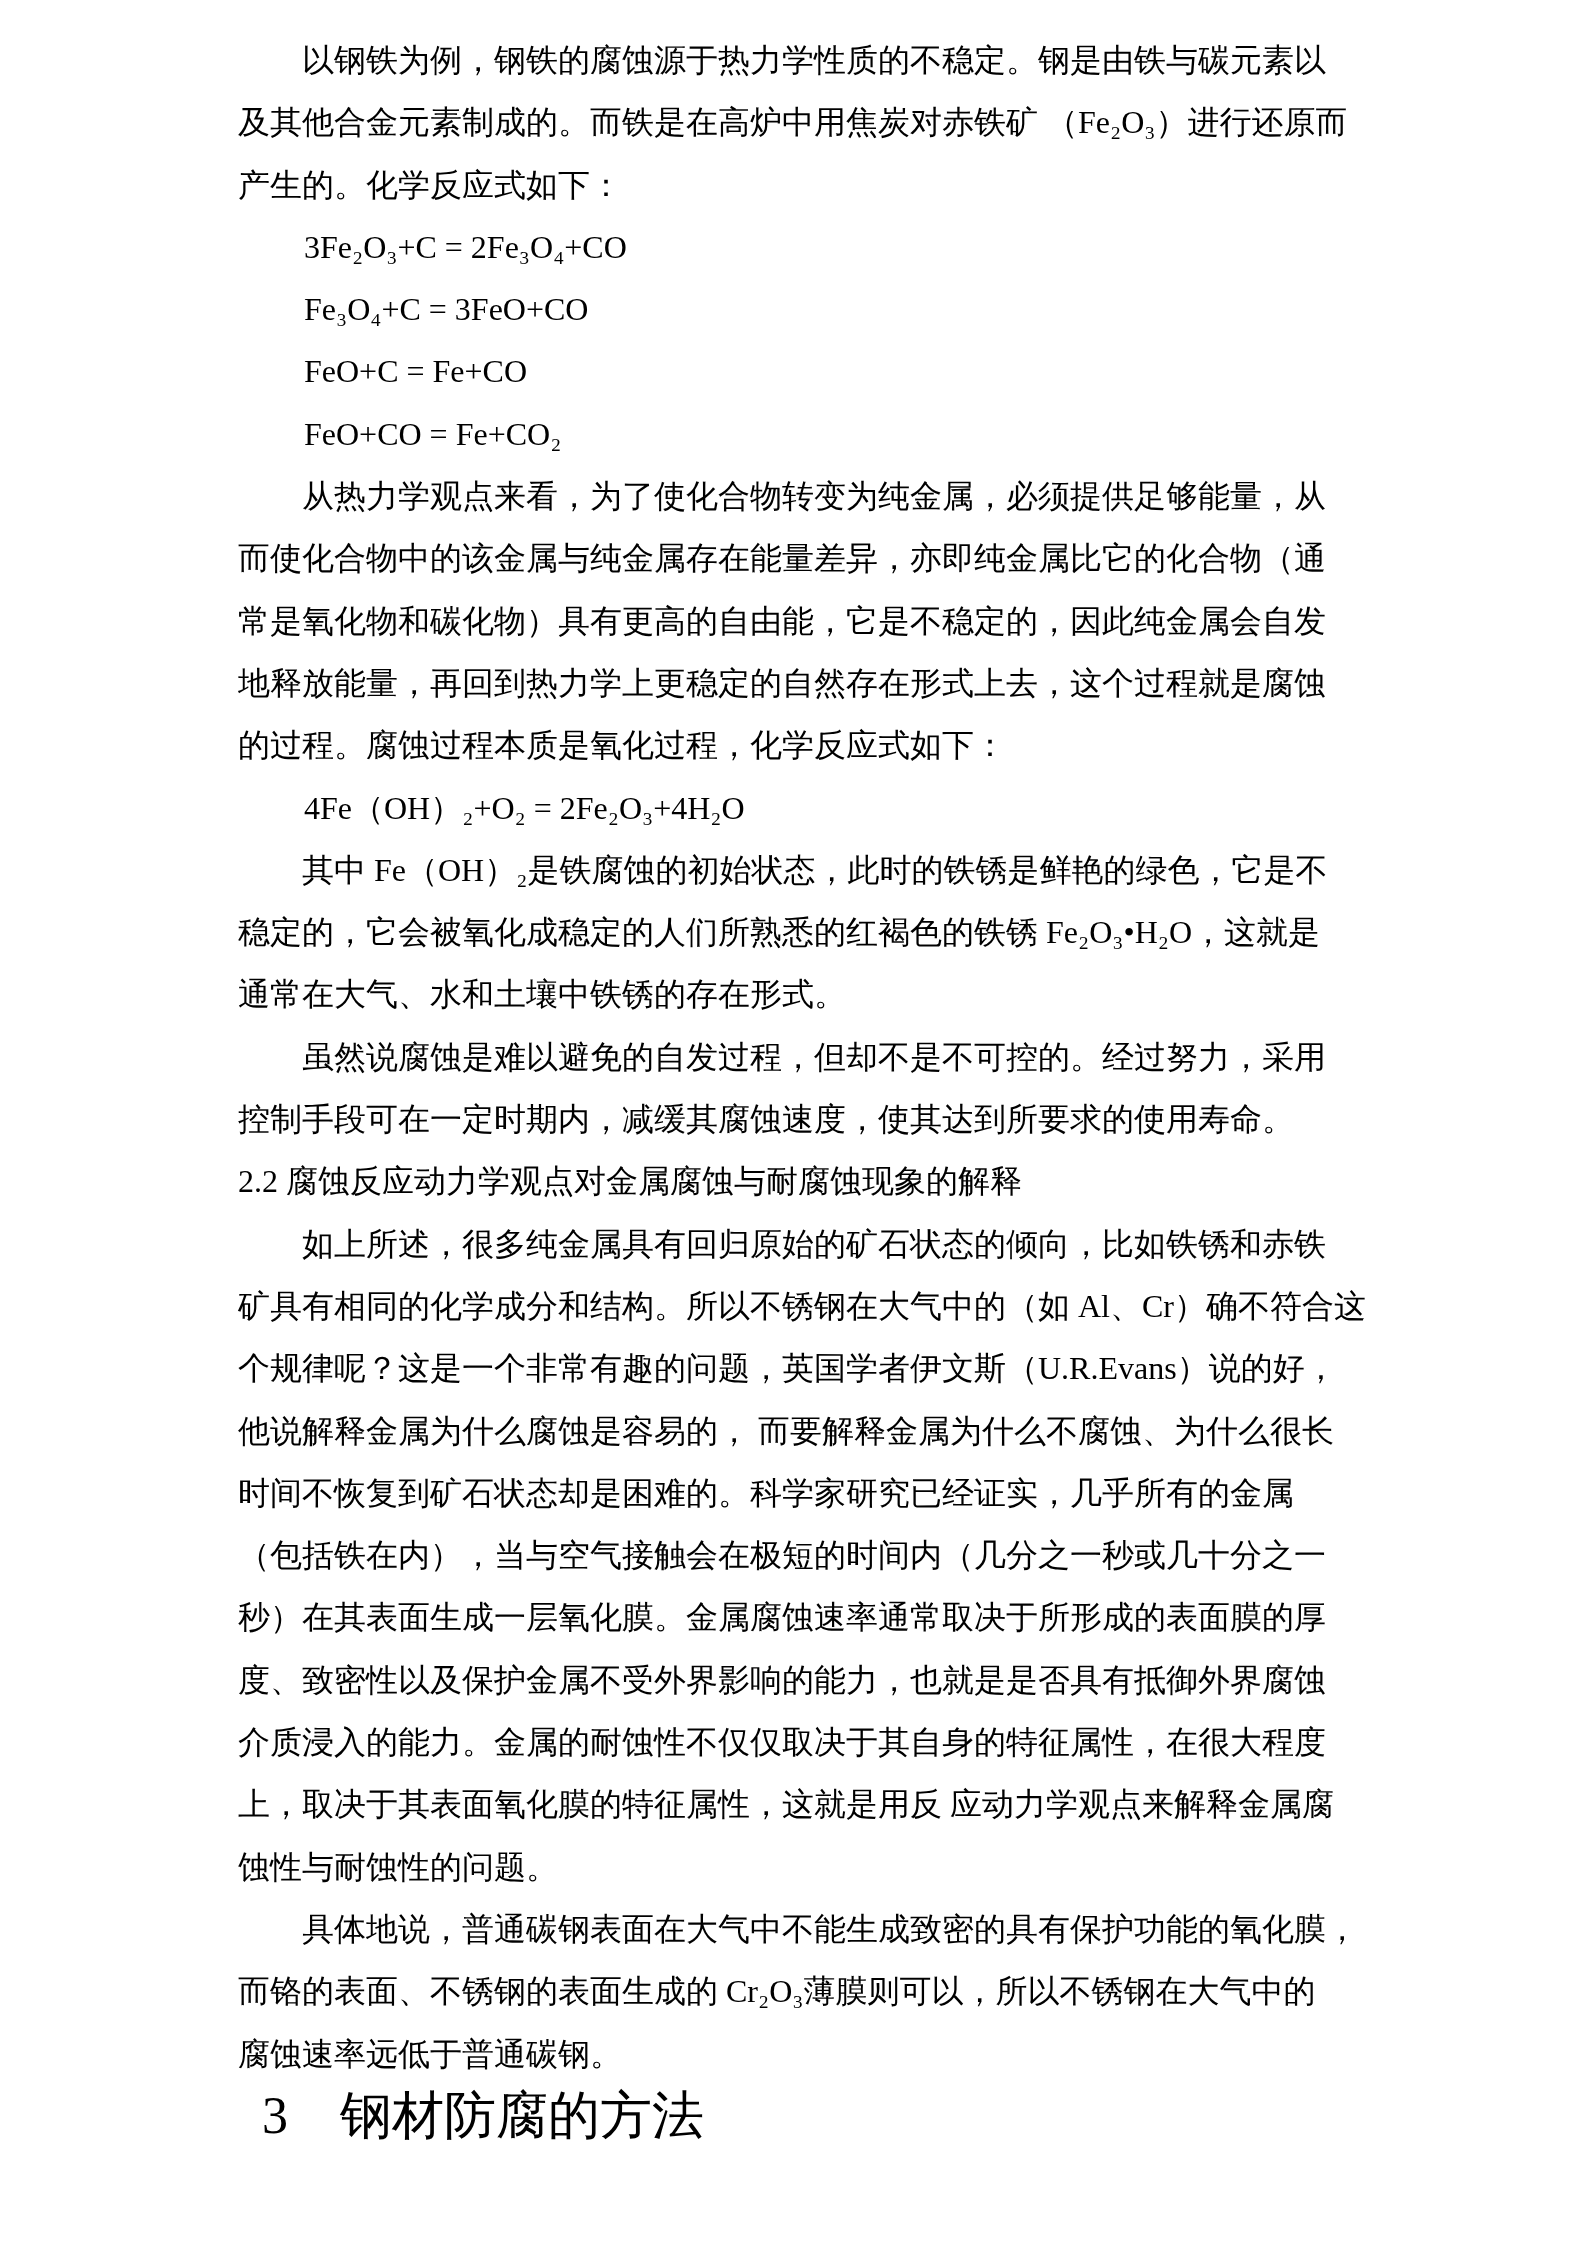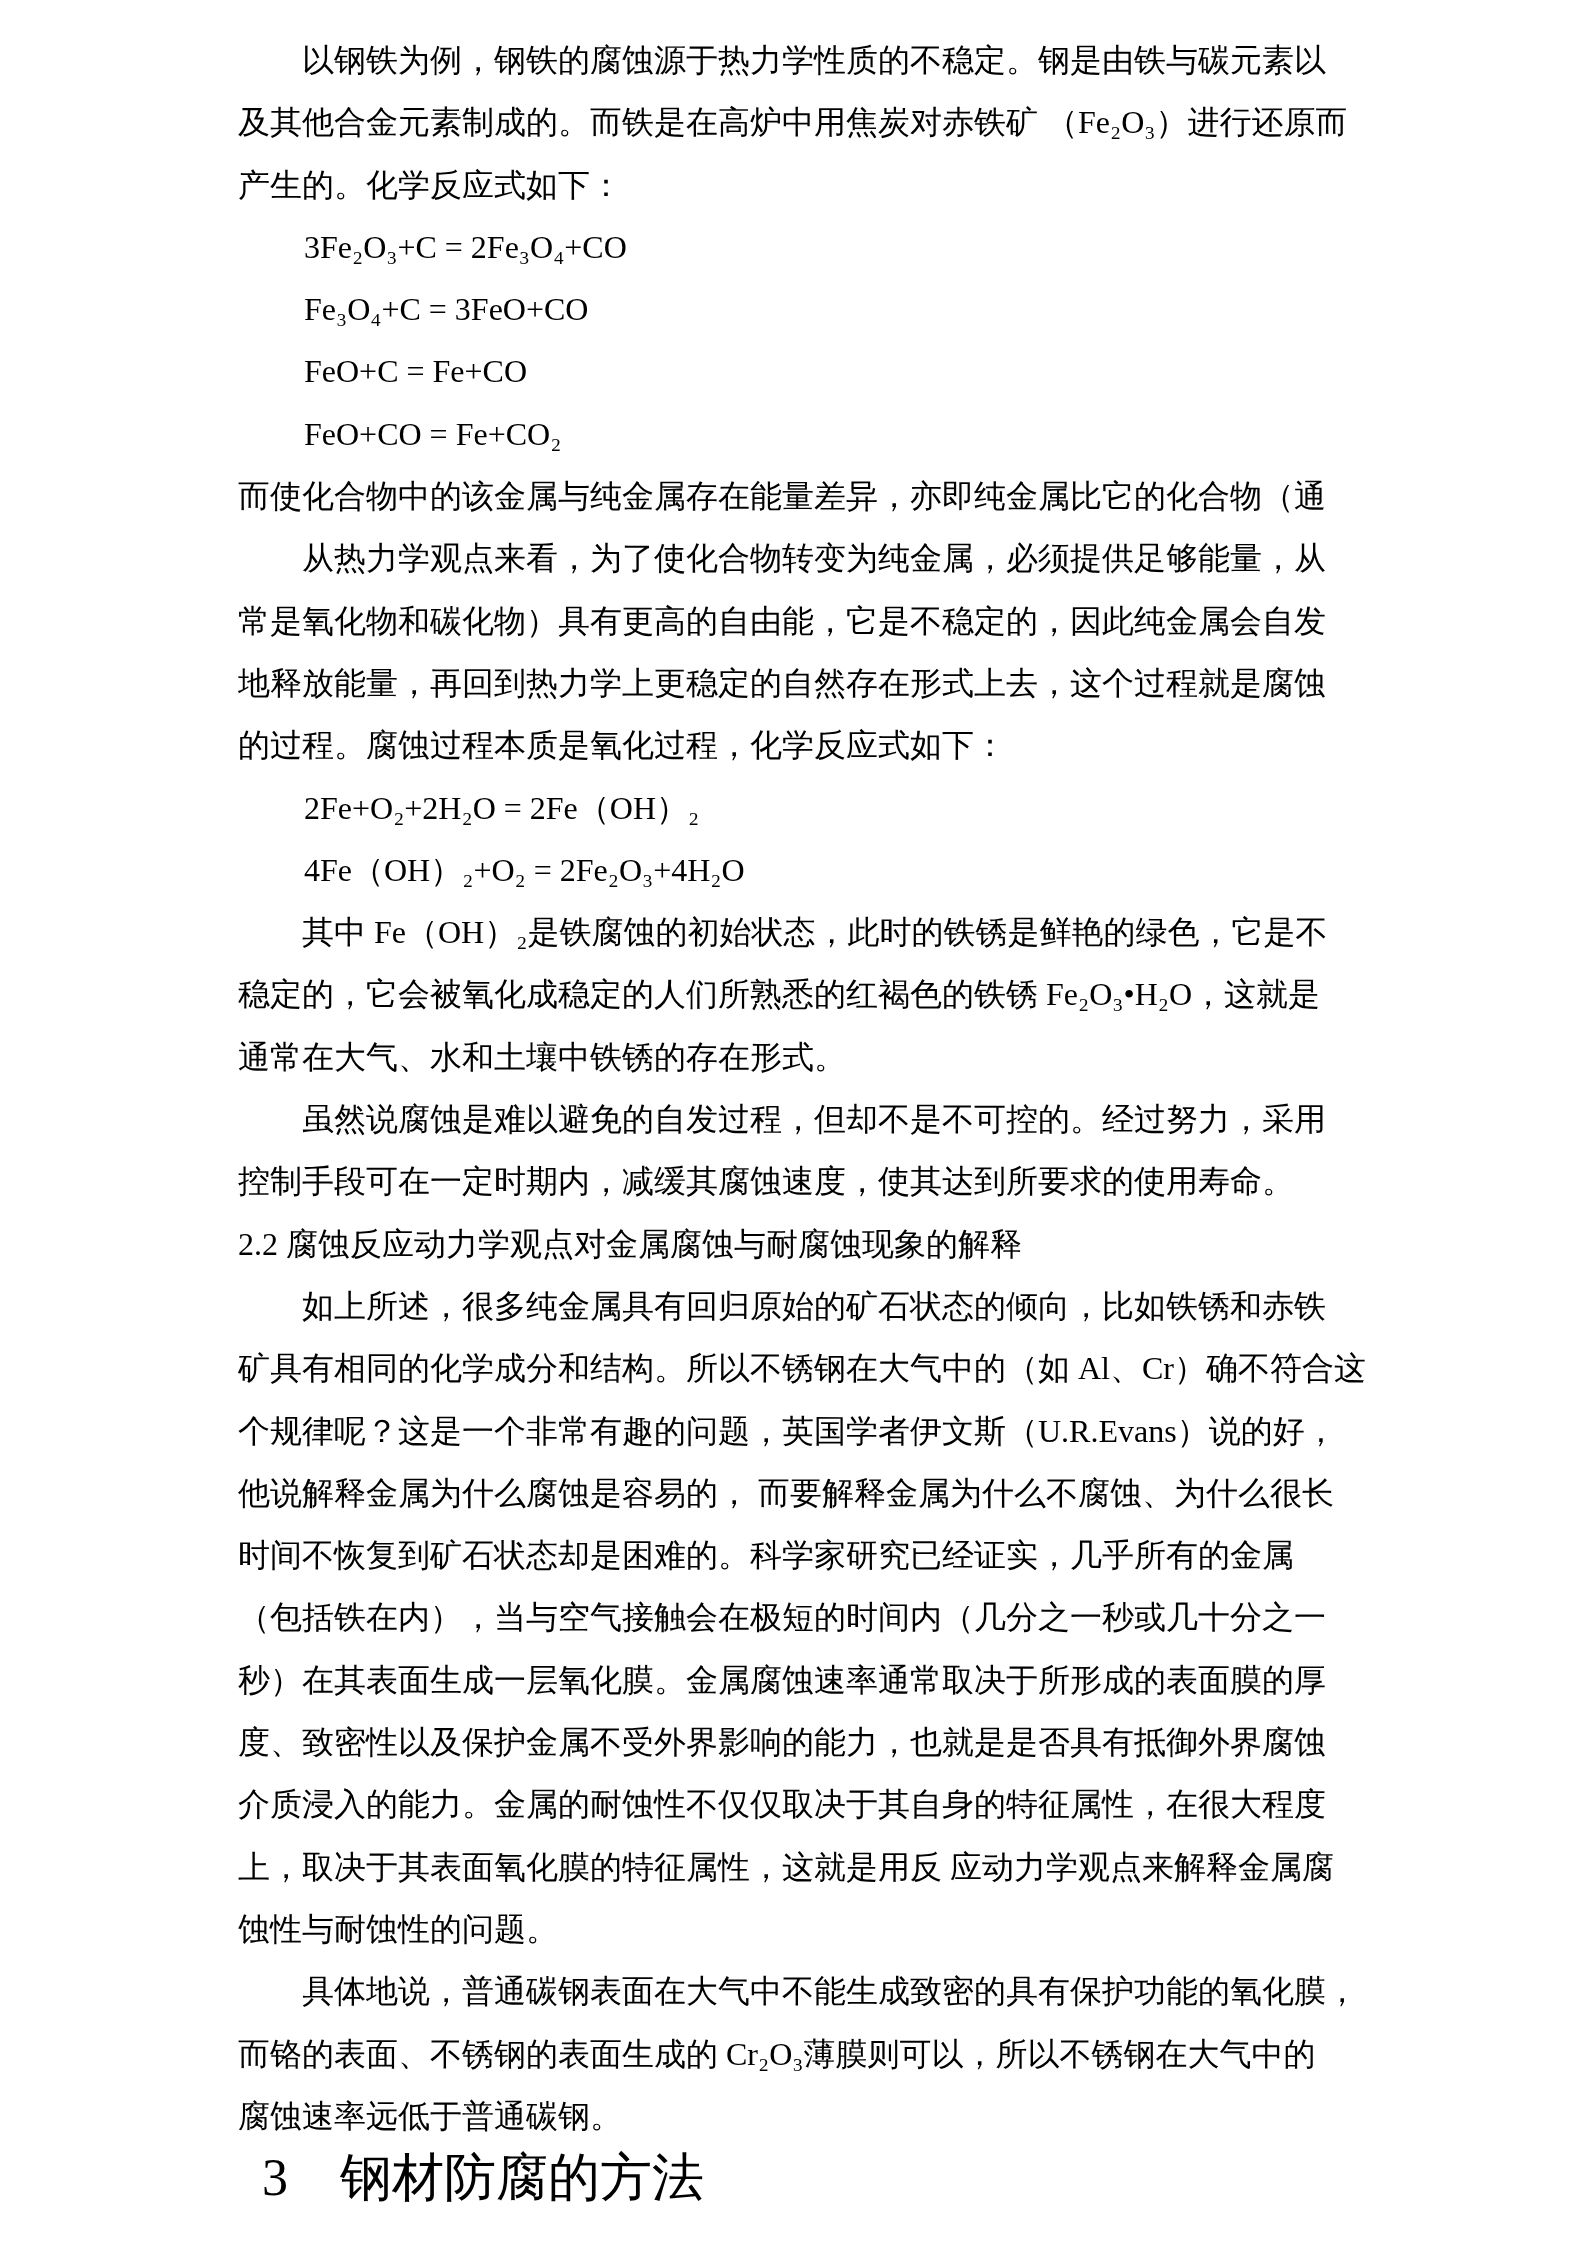--- a/index.html
+++ b/index.html
@@ -35,26 +35,25 @@
 
 <main id="page">
   <div id="doc-lines">
       <div class="line indent">以钢铁为例，钢铁的腐蚀源于热力学性质的不稳定。钢是由铁与碳元素以</div>
       <div class="line flush">及其他合金元素制成的。而铁是在高炉中用焦炭对赤铁矿 （Fe₂O₃）进行还原而</div>
       <div class="line flush">产生的。化学反应式如下：</div>
       <div class="line equation">3Fe₂O₃+C = 2Fe₃O₄+CO</div>
       <div class="line equation">Fe₃O₄+C = 3FeO+CO</div>
       <div class="line equation">FeO+C = Fe+CO</div>
       <div class="line equation">FeO+CO = Fe+CO₂</div>
+      <div class="line indent">从热力学观点来看，为了使化合物转变为纯金属，必须提供足够能量，从</div>
       <div class="line flush">而使化合物中的该金属与纯金属存在能量差异，亦即纯金属比它的化合物（通</div>
-      <div class="line indent">从热力学观点来看，为了使化合物转变为纯金属，必须提供足够能量，从</div>
       <div class="line flush">常是氧化物和碳化物）具有更高的自由能，它是不稳定的，因此纯金属会自发</div>
       <div class="line flush">地释放能量，再回到热力学上更稳定的自然存在形式上去，这个过程就是腐蚀</div>
       <div class="line flush">的过程。腐蚀过程本质是氧化过程，化学反应式如下：</div>
-      <div class="line equation">2Fe+O₂+2H₂O = 2Fe（OH）₂</div>
       <div class="line equation">4Fe（OH）₂+O₂ = 2Fe₂O₃+4H₂O</div>
       <div class="line indent">其中 Fe（OH）₂是铁腐蚀的初始状态，此时的铁锈是鲜艳的绿色，它是不</div>
       <div class="line flush">稳定的，它会被氧化成稳定的人们所熟悉的红褐色的铁锈 Fe₂O₃•H₂O，这就是</div>
       <div class="line flush">通常在大气、水和土壤中铁锈的存在形式。</div>
       <div class="line indent">虽然说腐蚀是难以避免的自发过程，但却不是不可控的。经过努力，采用</div>
       <div class="line flush">控制手段可在一定时期内，减缓其腐蚀速度，使其达到所要求的使用寿命。</div>
       <div class="line heading2">2.2 腐蚀反应动力学观点对金属腐蚀与耐腐蚀现象的解释</div>
       <div class="line indent">如上所述，很多纯金属具有回归原始的矿石状态的倾向，比如铁锈和赤铁</div>
       <div class="line flush">矿具有相同的化学成分和结构。所以不锈钢在大气中的（如 Al、Cr）确不符合这</div>
       <div class="line flush">个规律呢？这是一个非常有趣的问题，英国学者伊文斯（U.R.Evans）说的好，</div>

